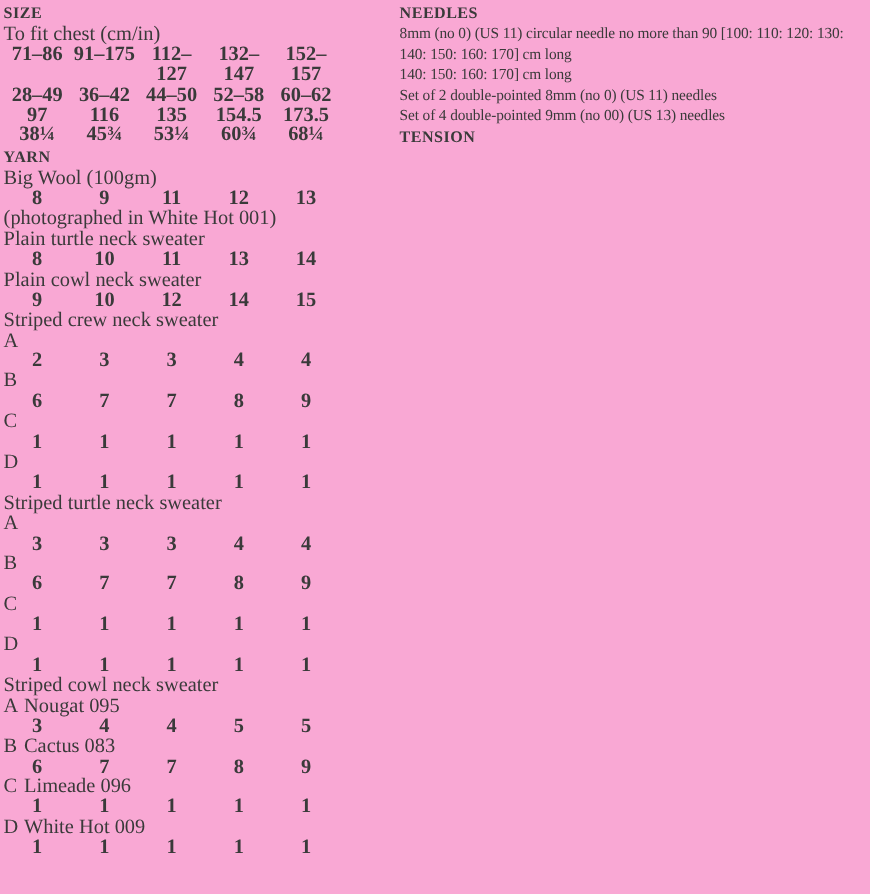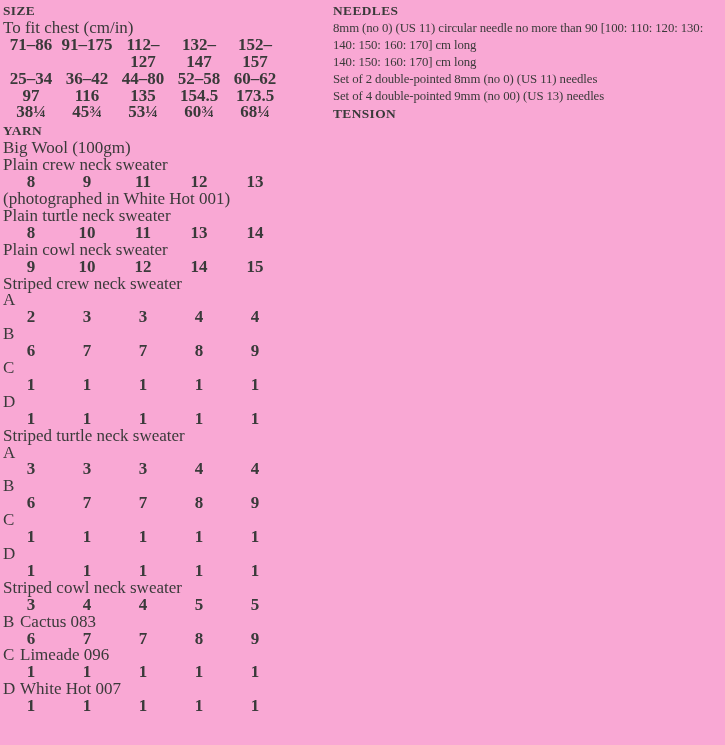--- a/index.html
+++ b/index.html
@@ -37,23 +37,23 @@
       <div class="hd">SIZE</div>
       <div class="line">To fit chest (cm/in)</div>
       <div class="numrow">
           <span class="num">71–86</span>
           <span class="num">91–175</span>
           <span class="num">112–127</span>
           <span class="num">132–147</span>
           <span class="num">152–157</span>
         </div>
       <div class="numrow">
-          <span class="num">25–34</span>
+          <span class="num">28–49</span>
           <span class="num">36–42</span>
-          <span class="num">44–80</span>
+          <span class="num">44–50</span>
           <span class="num">52–58</span>
           <span class="num">60–62</span>
         </div>
       <div class="numrow">
           <span class="num">97</span>
           <span class="num">116</span>
           <span class="num">135</span>
           <span class="num">154.5</span>
           <span class="num">173.5</span>
         </div>
@@ -63,21 +63,20 @@
           <span class="num">53¼</span>
           <span class="num">60¾</span>
           <span class="num">68¼</span>
         </div>
     </section>
 
     <section class="sec sec-gap">
       <div class="hd">YARN</div>
       <div class="line"><span class="b">Big Wool</span> <span>(100gm)</span></div>
       <div id="yarn-groups">
-          <div class="bold-line">Plain crew neck sweater</div>
           <div class="numrow">
             <span class="num">8</span>
             <span class="num">9</span>
             <span class="num">11</span>
             <span class="num">12</span>
             <span class="num">13</span>
           </div>
           <div class="line">(photographed in White Hot 001)</div>
           <div class="bold-line">Plain turtle neck sweater</div>
           <div class="numrow">
@@ -155,20 +154,21 @@
           </div>
           <div class="label-line"><span class="letter">D</span></div>
           <div class="numrow">
             <span class="num">1</span>
             <span class="num">1</span>
             <span class="num">1</span>
             <span class="num">1</span>
             <span class="num">1</span>
           </div>
           <div class="bold-line">Striped cowl neck sweater</div>
+          <div class="label-line"><span class="letter">A</span><span>Nougat 095</span></div>
           <div class="numrow">
             <span class="num">3</span>
             <span class="num">4</span>
             <span class="num">4</span>
             <span class="num">5</span>
             <span class="num">5</span>
           </div>
           <div class="label-line"><span class="letter">B</span><span>Cactus 083</span></div>
           <div class="numrow">
             <span class="num">6</span>
@@ -178,21 +178,21 @@
             <span class="num">9</span>
           </div>
           <div class="label-line"><span class="letter">C</span><span>Limeade 096</span></div>
           <div class="numrow">
             <span class="num">1</span>
             <span class="num">1</span>
             <span class="num">1</span>
             <span class="num">1</span>
             <span class="num">1</span>
           </div>
-          <div class="label-line"><span class="letter">D</span><span>White Hot 007</span></div>
+          <div class="label-line"><span class="letter">D</span><span>White Hot 009</span></div>
           <div class="numrow">
             <span class="num">1</span>
             <span class="num">1</span>
             <span class="num">1</span>
             <span class="num">1</span>
             <span class="num">1</span>
           </div>
         </div>
     </section>
   </div>

